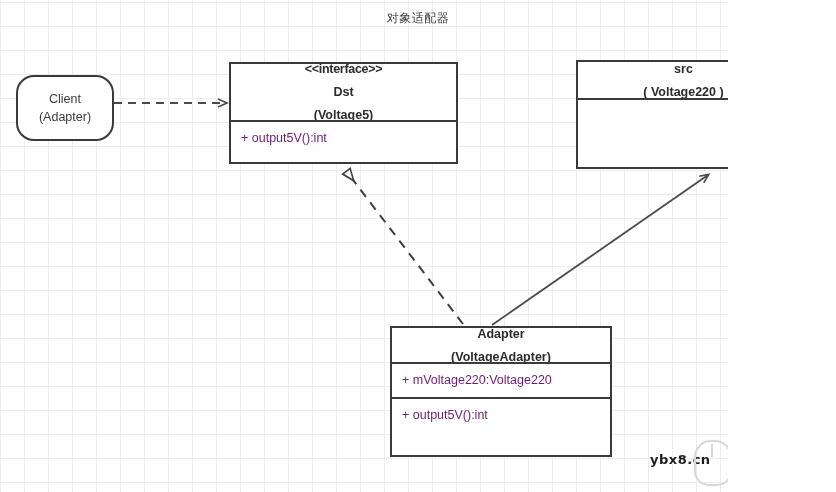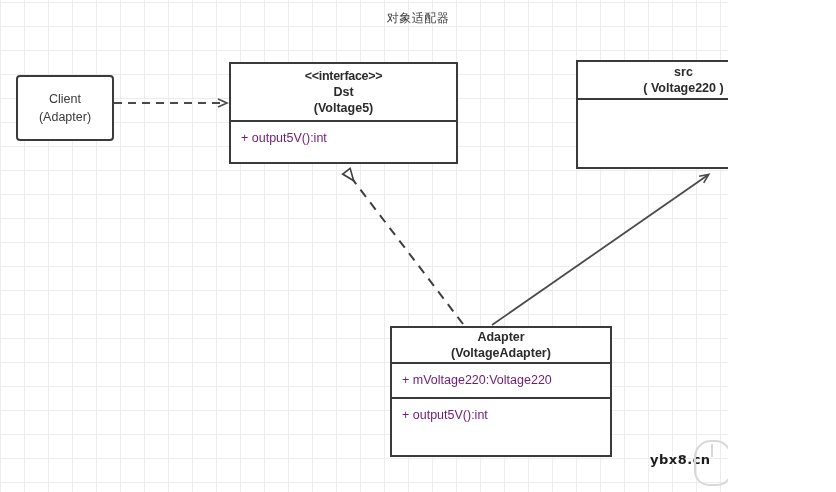--- a/index.html
+++ b/index.html
@@ -37,25 +37,26 @@
   }
 
   
   .uml-box {
     position: absolute;
     box-sizing: border-box;
     background: #ffffff;
     border: 2px solid #3a3a3a;
   }
   .uml-box.rounded {
-    border-radius: 4px;
+    border-radius: 18px;
   }
   .compartment {
     box-sizing: border-box;
     position: relative;
+    gap: 7px;
   }
   .compartment + .compartment {
     border-top: 2px solid #3a3a3a;
   }
   .hdr {
     display: flex;
     flex-direction: column;
     align-items: center;
     justify-content: center;
     text-align: center;

